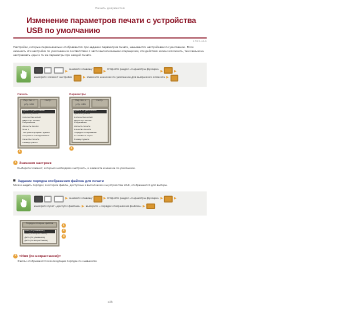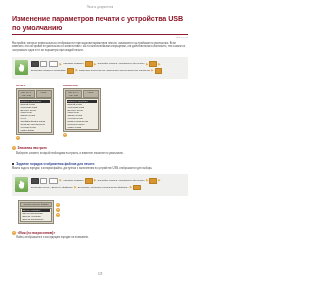--- a/index.html
+++ b/index.html
@@ -10,21 +10,21 @@
   }
   .page{position:relative;width:200px;height:283px;box-sizing:border-box;}
 
   
   .running-head{
     text-align:center;font-size:2.6px;color:#8a8a8a;
     letter-spacing:.2px;padding-top:6px;
   }
 
   
-  .title-wrap{padding:5px 12px 0 12px;}
+  .title-wrap{padding:5px 12px 0 24px;}
   h1.doc-title{
     margin:0;font-size:7.2px;line-height:9px;font-weight:bold;
     color:#8f1b2c;letter-spacing:-.1px;
   }
   .title-rule{
     margin:1.5px 12px 0 12px;border-bottom:1px solid #8f1b2c;
   }
   .doc-id{
     text-align:right;font-size:2.4px;color:#9a9a9a;
     padding:1px 12px 0 0;letter-spacing:.2px;

